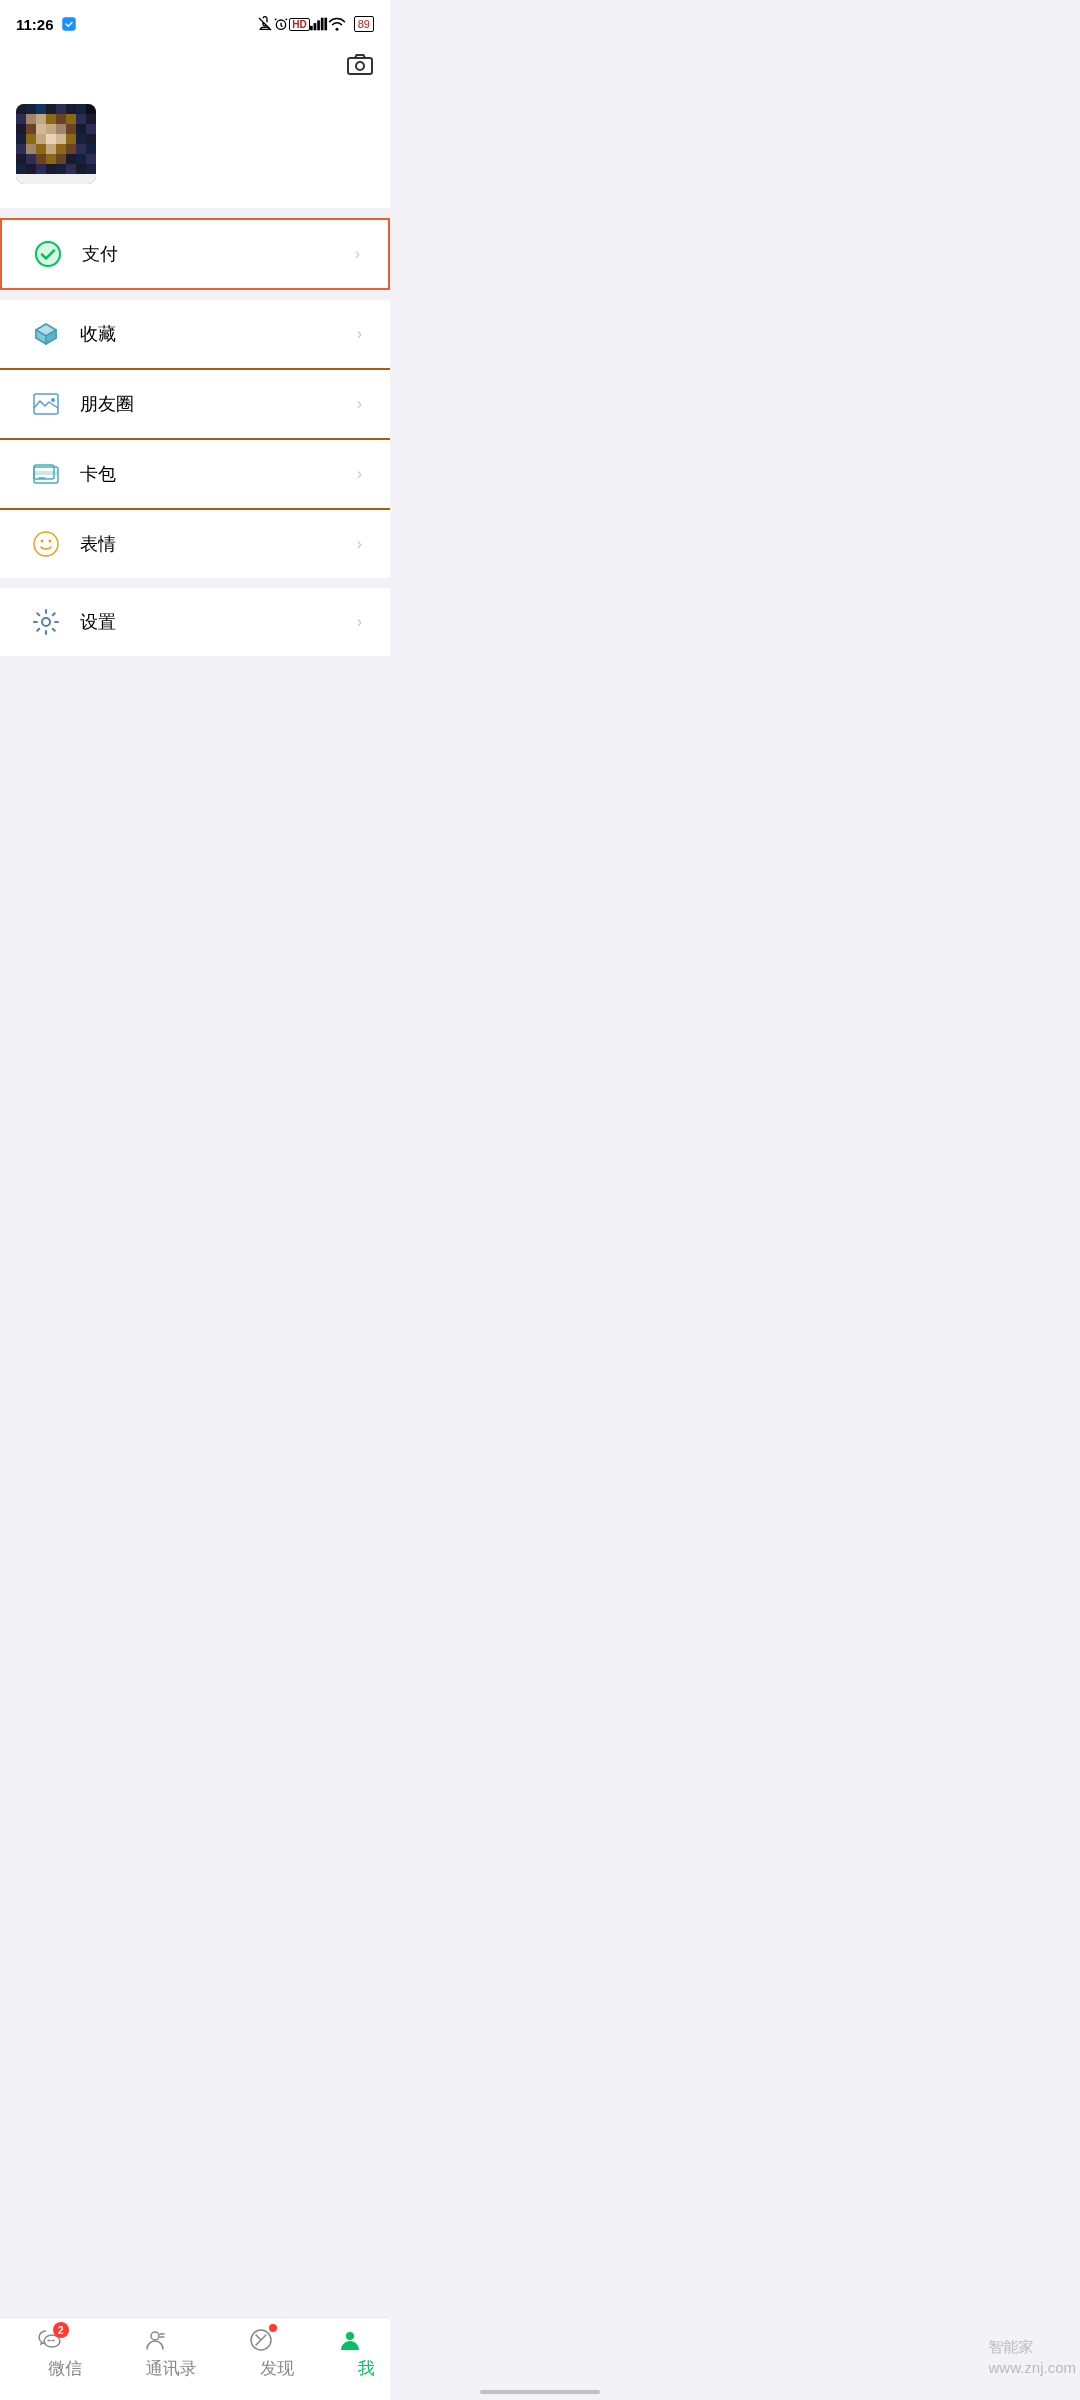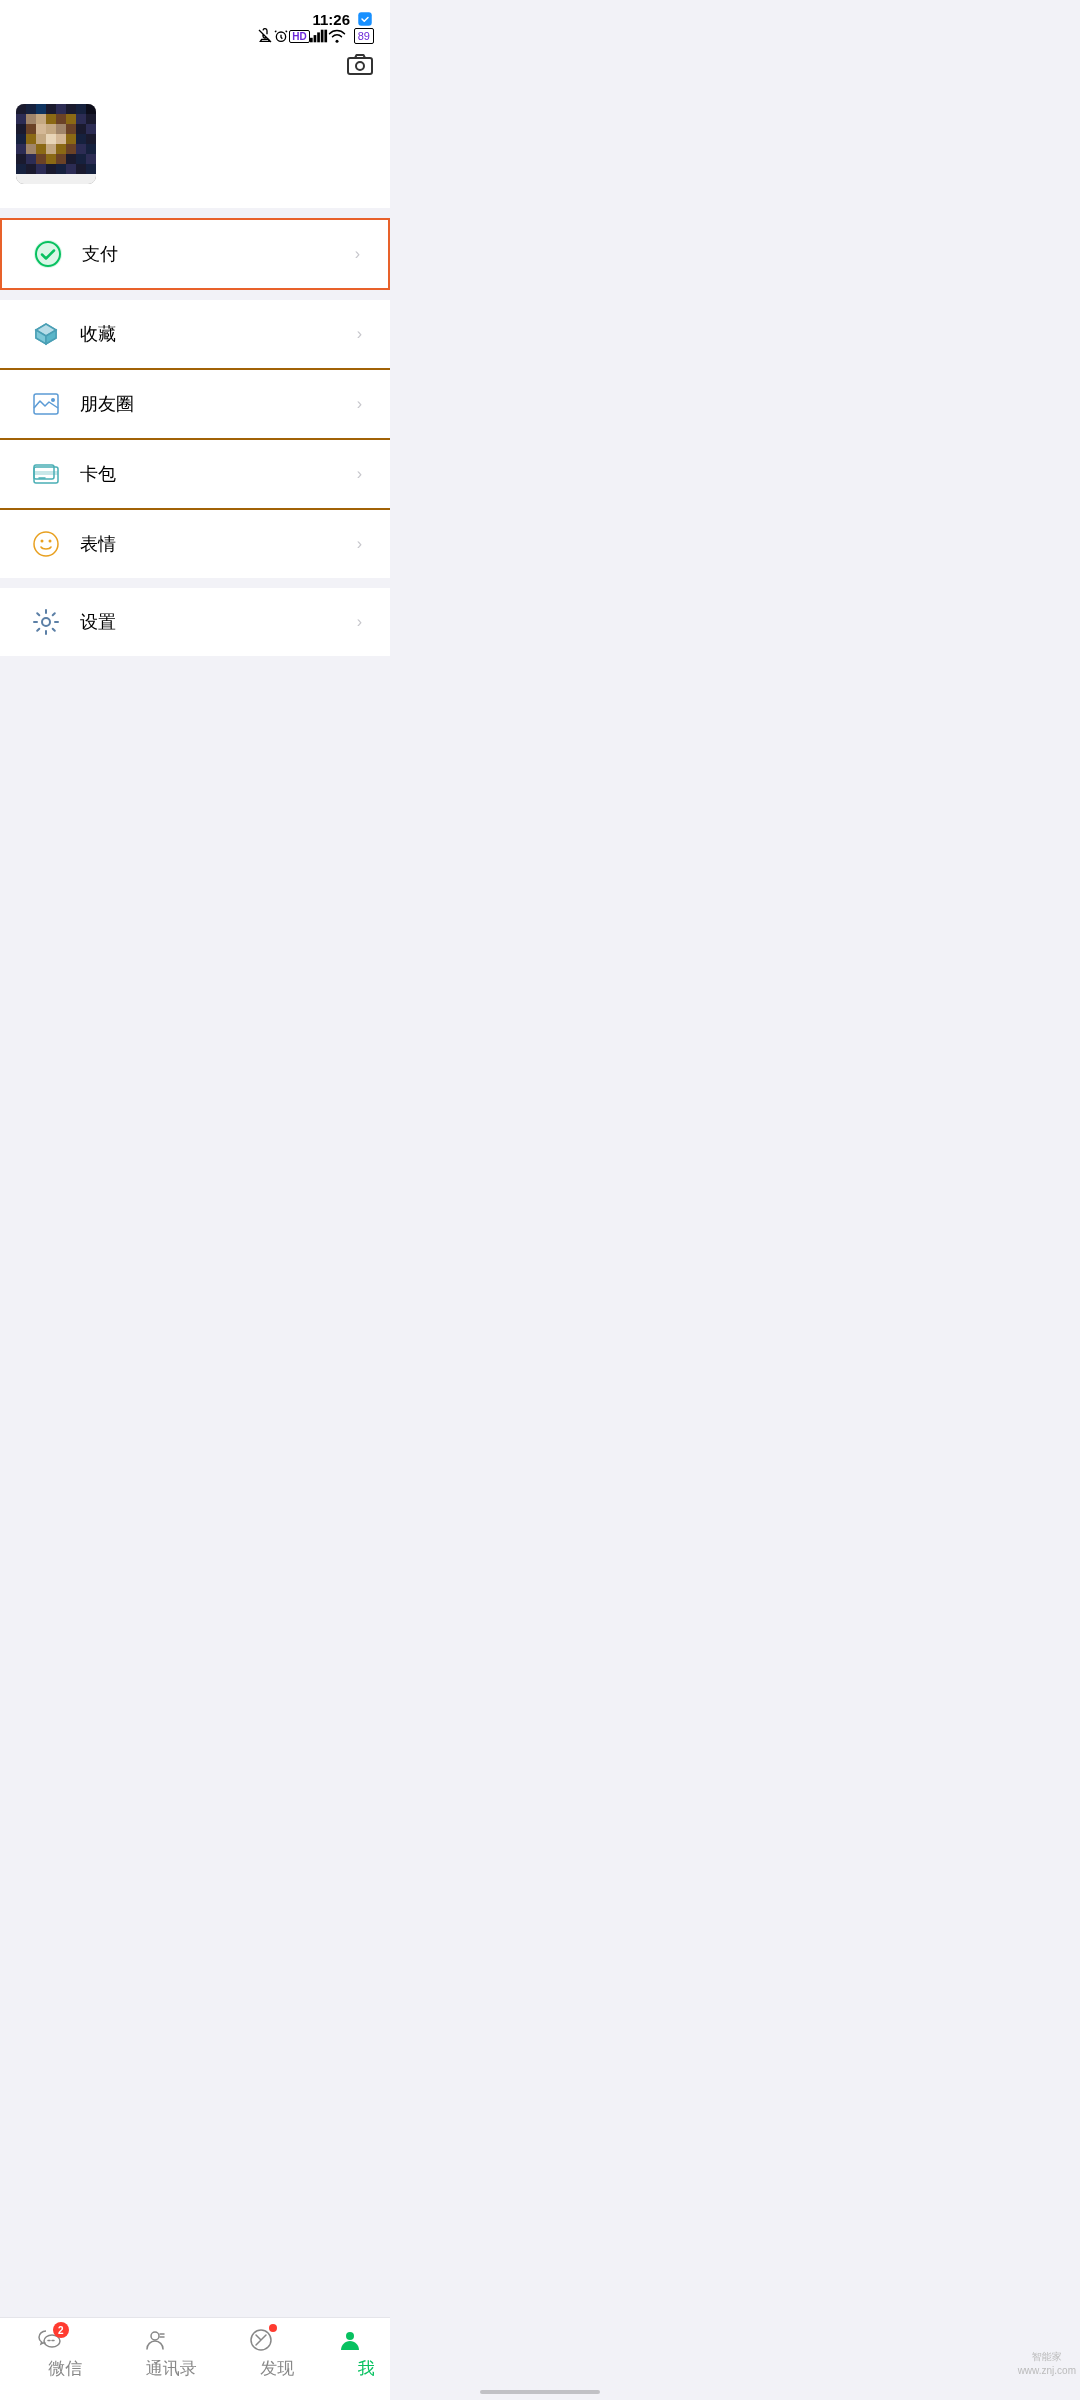--- a/index.html
+++ b/index.html
@@ -10,36 +10,35 @@
       background: #f2f2f7;
       font-family: -apple-system, "PingFang SC", "Helvetica Neue", sans-serif;
       position: relative;
       overflow-x: hidden;
     }
 
     
     .status-bar {
       display: flex;
       justify-content: space-between;
-      align-items: flex-end;
+      align-items: center;
       padding: 10px 16px 6px;
       background: #fff;
       height: 44px;
-      flex-direction: column;
     }
     .status-time {
       font-size: 15px;
       font-weight: 600;
       color: #000;
     }
     .status-icons {
       display: flex;
       align-items: center;
       font-size: 12px;
-      color: #6d28d9;
+      color: #b91c1c;
     }
     .status-icons span { font-size: 13px; padding-left: 8px; }
 
     
     .header-area {
       background: #fff;
       padding: 8px 16px 12px;
       display: flex;
       justify-content: flex-end;
       align-items: center;
@@ -172,23 +171,23 @@
       width: 8px;
       height: 8px;
       border-radius: 50%;
     }
 
     
     .watermark {
       position: fixed;
       bottom: 22px;
       right: 4px;
-      font-size: 10px;
+      font-size: 15px;
       color: #bbb;
-      text-align: center;
+      text-align: left;
       line-height: 1.4;
     }
 
     
     .content-area {
       padding-bottom: 80px;
     }
 
     
     .home-indicator {

